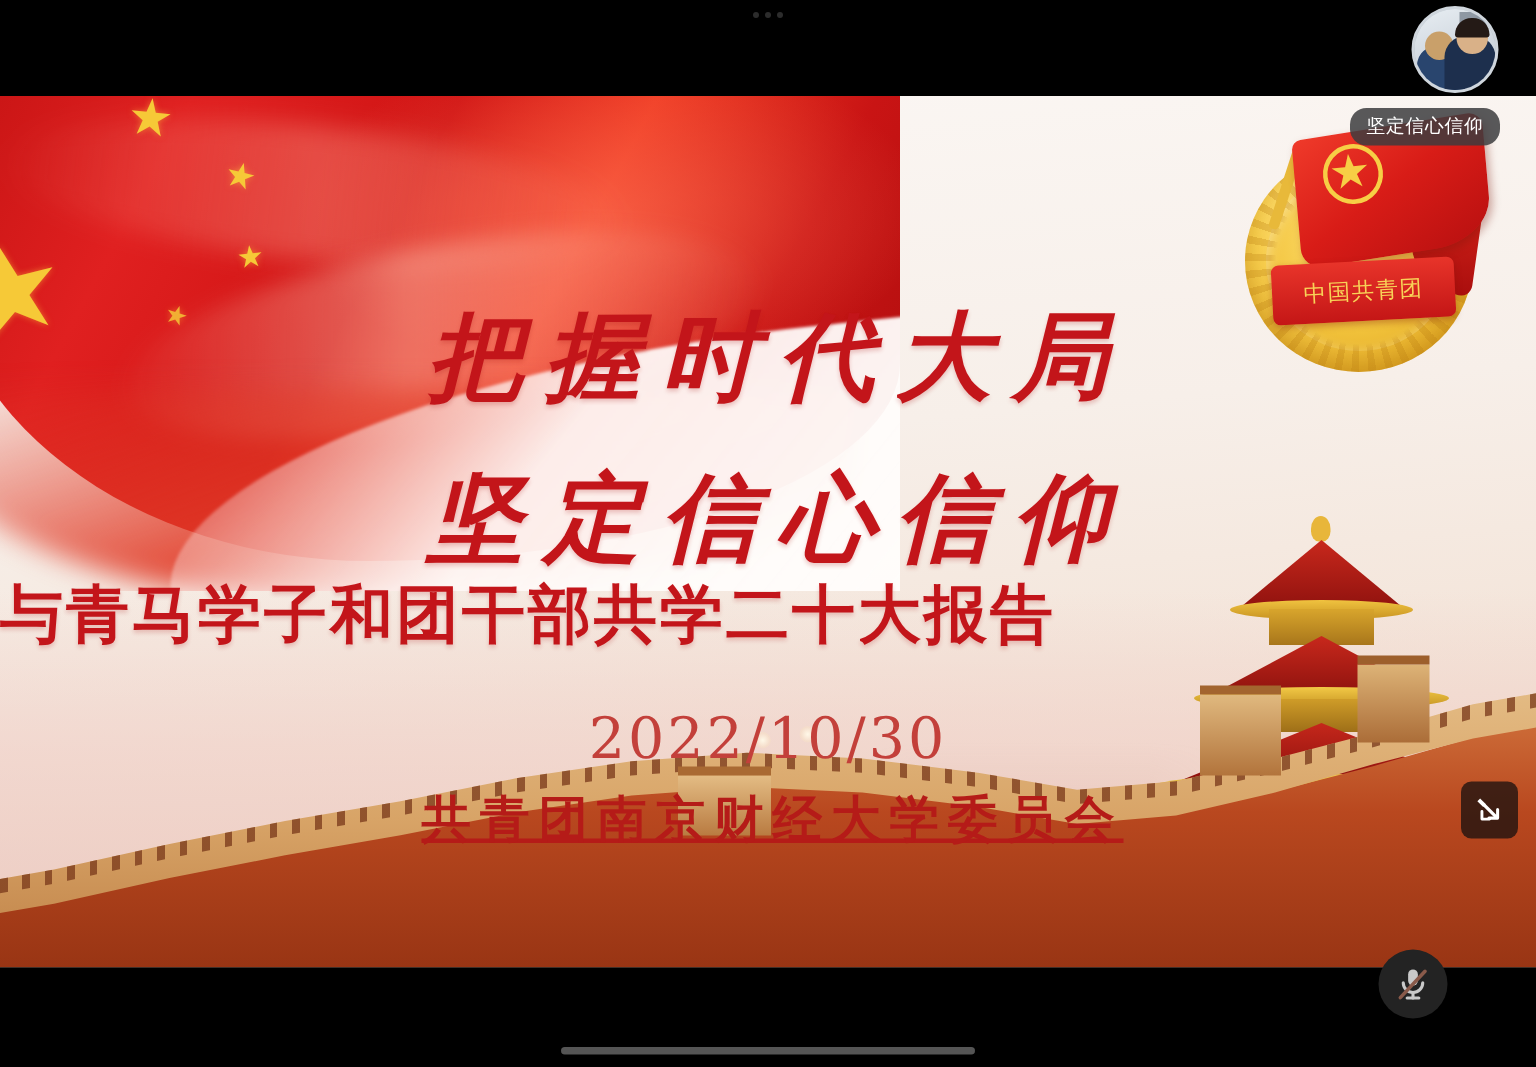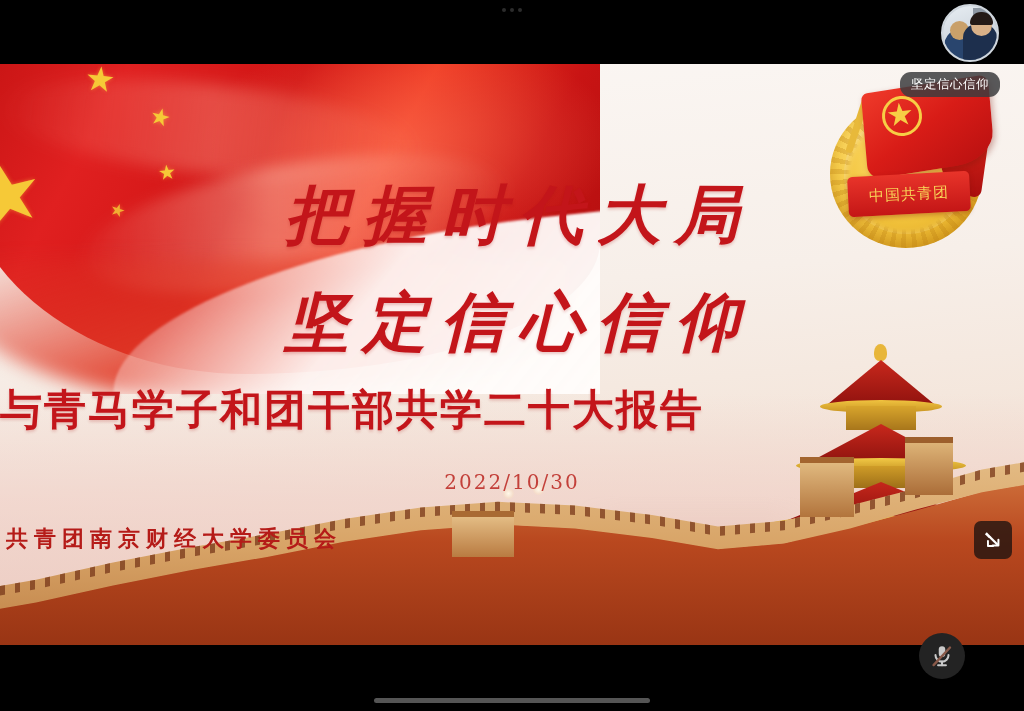--- a/index.html
+++ b/index.html
@@ -97,33 +97,33 @@
              box-shadow:0 2px 5px rgba(120,20,10,.35);
              display:flex; align-items:center; justify-content:center; }
   .em-band span { color:#f8d257; font-size:15px; letter-spacing:1px; font-family:"DejaVu Serif",serif; }
 
   
   .title-wrap { position:absolute; left:0; right:0; top:0; }
   .t-line { position:absolute; width:100%; text-align:center;
             font-family:"DejaVu Serif","Liberation Serif",serif;
             font-weight:bold; font-style:italic; color:#c3151a;
             letter-spacing:14px; text-indent:14px;
-            text-shadow:0 2px 3px rgba(170,20,20,.22); }
+            text-shadow:0 2px 3px rgba(170,20,20,.22);margin-top:23px; }
   .t1 { top:108px; font-size:64px; }
   .t2 { top:215px; font-size:64px; }
   .subtitle { position:absolute; top:318px; width:100%; text-align:left;
               font-family:"DejaVu Serif","Liberation Serif",serif; font-weight:bold;
               font-size:42px; color:#c3151a; letter-spacing:2px;
               text-shadow:0 2px 3px rgba(170,20,20,.2); }
   .date { position:absolute; top:406px; width:100%; text-align:center;
           font-family:"DejaVu Serif","Liberation Serif",serif;
-          font-size:20px; color:#c3403a; letter-spacing:2px; }
-  .org { position:absolute; top:460px; width:100%; text-align:left;
+          font-size:38px; color:#c3403a; letter-spacing:2px; }
+  .org { position:absolute; top:460px; width:100%; text-align:center;
          font-family:"DejaVu Serif","Liberation Serif",serif; font-weight:bold;
-         font-size:22px; color:#b51b18; letter-spacing:6px; text-indent:6px; }
+         font-size:33px; color:#b51b18; letter-spacing:6px; text-indent:6px;text-decoration:underline; }
 
   
   .temple { position:absolute; right:34px; top:280px; width:220px; height:240px; }
   .tmp-ball { position:absolute; left:104px; top:0px; width:13px; height:17px; border-radius:50% 50% 40% 40%; background:#e8b63a; }
   .tmp-r1 { position:absolute; left:58px; top:16px; width:106px; height:44px;
             background:linear-gradient(180deg,#c8281c,#92130f);
             clip-path:polygon(50% 0%, 100% 100%, 0% 100%); }
   .tmp-e1 { position:absolute; left:50px; top:56px; width:122px; height:13px; border-radius:50%;
             background:linear-gradient(180deg,#f0c33f,#c89322); }
   .tmp-b1 { position:absolute; left:76px; top:62px; width:70px; height:24px; background:linear-gradient(180deg,#d8a52c,#a8761b); }

